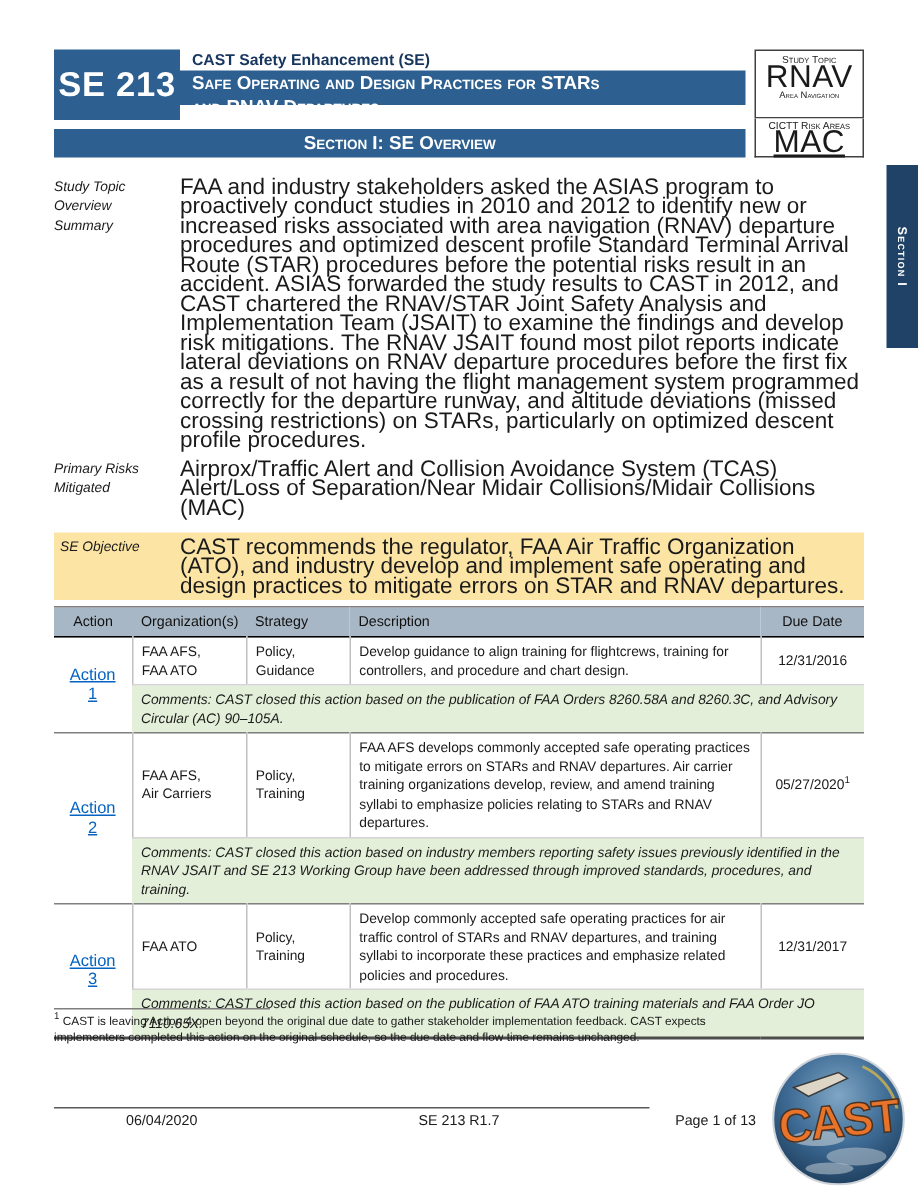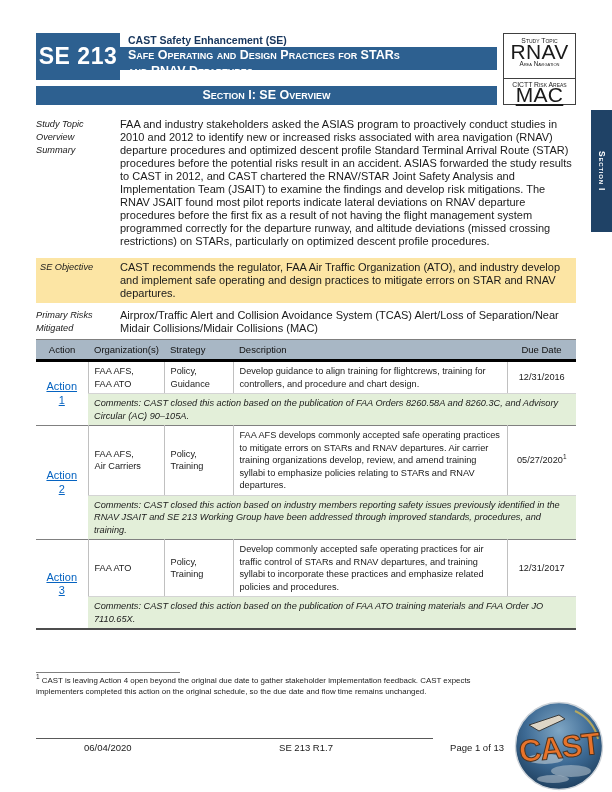--- a/index.html
+++ b/index.html
@@ -49,36 +49,36 @@
     position:absolute; left:591px; top:110px; width:21px; height:122px;
     background:var(--c-navy,#1f4266); color:#fff;
     writing-mode:vertical-rl; text-align:center;
     font-variant:small-caps; font-weight:bold; font-size:8.5px; letter-spacing:0.8px;
     display:flex; align-items:center; justify-content:center;
   }
 
   
   .label-row { display:grid; grid-template-columns:84px 1fr; width:540px; }
   .row-label { font-style:italic; font-size:9.2px; line-height:13px; padding-right:8px; }
-  .row-text { font-size:11px; line-height:13px; }
+  .row-text { font-size:15px; line-height:13px; }
   .overview-row { margin-top:13px; }
   .objective-row {
     margin-top:10px; background:var(--c-objective_bg,#fce5a4);
     padding:3px 0 3px 4px; grid-template-columns:80px 1fr;
   }
   .risks-row { margin-top:6px; }
 
   
   table.actions {
     margin-top:4px; width:540px; border-collapse:collapse; table-layout:fixed;
     border-bottom:2.5px solid #4d4d4d; font-size:9.2px;
   }
   table.actions thead tr {
     background:var(--c-table_header,#a8b7c5);
-    border-top:1.5px solid #7f7f7f; border-bottom:3px solid #000000;
+    border-top:1.5px solid #7f7f7f; border-bottom:1px solid #000000;
   }
   table.actions th {
     font-weight:normal; font-size:9.5px; text-align:left; padding:4px 6px; color:#111;
   }
   table.actions th.c, table.actions td.c { text-align:center; }
   table.actions td {
     padding:3px 6px; vertical-align:middle; line-height:12.5px;
   }
   table.actions td + td { border-left:1px solid #c0c0c0; }
   tbody.group + tbody.group { border-top:1.6px solid #808080; }
@@ -142,28 +142,28 @@
         <span class="topic-value small">MAC</span>
       </div>
     </div>
   </div>
 
   <div class="label-row overview-row">
     <div class="row-label">Study Topic Overview Summary</div>
     <div class="row-text">FAA and industry stakeholders asked the ASIAS program to proactively conduct studies in 2010 and 2012 to identify new or increased risks associated with area navigation (RNAV) departure procedures and optimized descent profile Standard Terminal Arrival Route (STAR) procedures before the potential risks result in an accident.  ASIAS forwarded the study results to CAST in 2012, and CAST chartered the RNAV/STAR Joint Safety Analysis and Implementation Team (JSAIT) to examine the findings and develop risk mitigations.  The RNAV JSAIT found most pilot reports indicate lateral deviations on RNAV departure procedures before the first fix as a result of not having the flight management system programmed correctly for the departure runway, and altitude deviations (missed crossing restrictions) on STARs, particularly on optimized descent profile procedures.</div>
   </div>
 
+  <div class="label-row risks-row">
+    <div class="row-label">Primary Risks Mitigated</div>
+    <div class="row-text">Airprox/Traffic Alert and Collision Avoidance System (TCAS) Alert/Loss of Separation/Near Midair Collisions/Midair Collisions (MAC)</div>
+  </div>
+
   <div class="label-row objective-row">
     <div class="row-label">SE Objective</div>
     <div class="row-text">CAST recommends the regulator, FAA Air Traffic Organization (ATO), and industry develop and implement safe operating and design practices to mitigate errors on STAR and RNAV departures.</div>
-  </div>
-
-  <div class="label-row risks-row">
-    <div class="row-label">Primary Risks Mitigated</div>
-    <div class="row-text">Airprox/Traffic Alert and Collision Avoidance System (TCAS) Alert/Loss of Separation/Near Midair Collisions/Midair Collisions (MAC)</div>
   </div>
 
   <table class="actions">
     <colgroup>
       <col style="width:52px">
         <col style="width:76px">
         <col style="width:69px">
         <col style="width:274px">
         <col style="width:69px">
     </colgroup>

